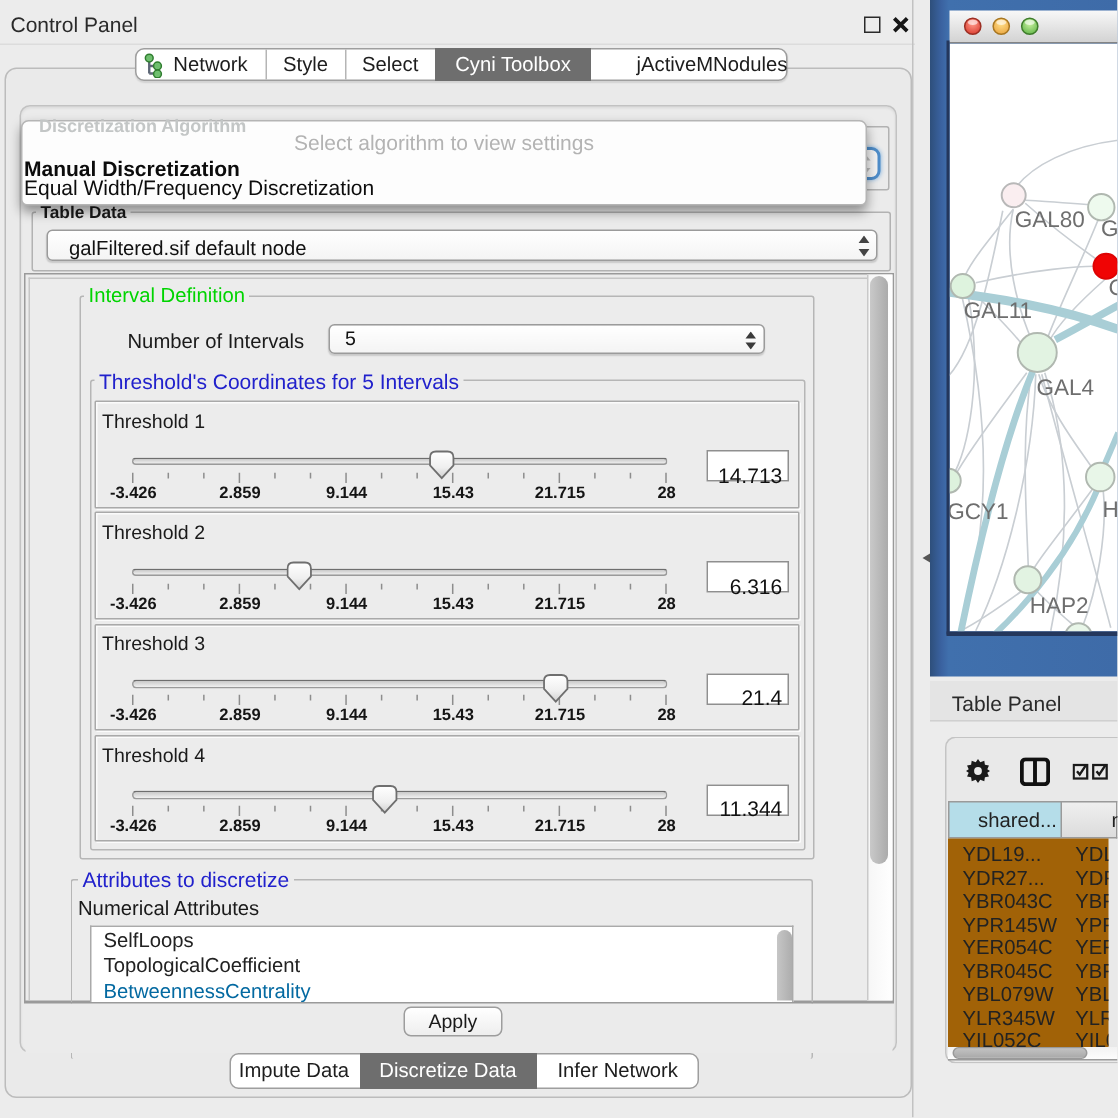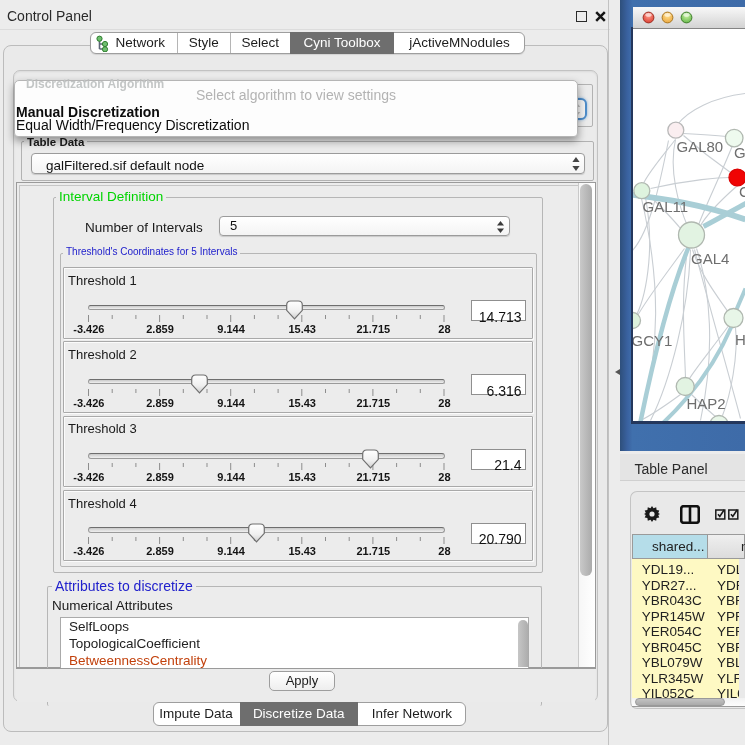--- a/index.html
+++ b/index.html
@@ -20,21 +20,21 @@
     <path d="M2.2 2.2 L10.8 10.8 M10.8 2.2 L2.2 10.8" stroke="#161616" stroke-width="2.5" stroke-linecap="butt"></path>
   </svg>
 <div class="abs" style="left:0px;top:29px;width:610px;height:1px;background:#dcdcdc"></div>
 <div class="abs" style="left:2.7px;top:45.4px;width:605.6px;height:686.4px;background:#eaeaea;border:1px solid #bcbcbc;border-radius:8px"></div>
 <div class="abs" style="left:12.6px;top:69.6px;width:585.7px;height:632px;background:#ebebeb;border:1px solid #c2c2c2;border-radius:7px;box-shadow:inset 0 1px 2px rgba(0,0,0,0.08)"></div>
 <div class="abs" style="left:89.5px;top:32px;width:435.4px;height:21.6px;background:#fff;border:1px solid #9e9e9e;border-radius:6px;box-shadow:0 1px 1px rgba(0,0,0,0.1)"></div>
 <div style="left:89.5px;top:32px;width:87.69999999999999px;height:21.6px;line-height:21.6px;text-align:center;font-size:13.5px;position:absolute;color:#1d1d1d;"><span style="margin-left:14px">Network</span></div>
 <div style="left:177.2px;top:32px;width:53.10000000000002px;height:14px;line-height:21.6px;text-align:center;font-size:13.5px;position:absolute;color:#1d1d1d;">Style</div>
 <div style="left:230.3px;top:32px;width:59.69999999999999px;height:21.6px;line-height:21.6px;text-align:center;font-size:13.5px;position:absolute;color:#1d1d1d;">Select</div>
 <div style="left:290px;top:32px;width:104px;height:21.6px;line-height:21.6px;text-align:center;font-size:13.5px;position:absolute;background:#6e6e6e;color:#fff;">Cyni Toolbox</div>
-<div style="left:394px;top:32px;width:130.89999999999998px;height:21.6px;line-height:21.6px;text-align:center;font-size:13.5px;position:absolute;color:#1d1d1d;">jActiveMNodules</div>
+<div style="left:394px;top:32px;width:130.89999999999998px;height:21.6px;line-height:21.6px;text-align:right;font-size:13.5px;position:absolute;color:#1d1d1d;">jActiveMNodules</div>
 <div class="abs" style="left:177px;top:33px;width:1px;height:19.6px;background:#b5b5b5"></div>
 <div class="abs" style="left:230px;top:33px;width:1px;height:19.6px;background:#b5b5b5"></div>
 <svg class="abs" style="left:96px;top:34.5px" width="13" height="17">
 <path d="M3.5 5.5 V14 M3.5 9 H8.5 M3.5 14 H8.5" stroke="#5c6676" stroke-width="1.6" fill="none"></path>
 <circle cx="3.5" cy="3.7" r="2.6" fill="#6fbf6f" stroke="#2f7d2f" stroke-width="1"></circle>
 <circle cx="9" cy="9" r="2.6" fill="#6fbf6f" stroke="#2f7d2f" stroke-width="1"></circle>
 <circle cx="9" cy="14.3" r="2.6" fill="#6fbf6f" stroke="#2f7d2f" stroke-width="1"></circle>
 </svg>
 <div class="gbox" style="left:21px;top:83.5px;width:572px;height:43px"></div>
 <div class="abs" style="left:558px;top:97.8px;width:29px;height:22px;background:#f2f2f2;border:2.6px solid #4e8cc8;border-radius:6px;box-shadow:0 0 3px #85b3dd"></div>
@@ -58,21 +58,21 @@
 <div class="gbox" style="left:52.5px;top:196.5px;width:490px;height:376px;border-color:#b6b6b6"></div>
 <div class="gtitle" style="left:56px;top:189px;font-size:13.5px;color:#00d400;background:#ececec">Interval Definition</div>
 <div class="btxt" style="left:85px;top:220px;font-size:13.5px">Number of Intervals</div>
 <div class="combo" style="left:218.5px;top:216px;width:291px;height:20.3px"></div>
 <div class="abs" style="left:230px;top:218px;font-size:13px;color:#111">5</div>
 <svg class="abs" style="left:496.3px;top:220.5px" width="9" height="12">
     <path d="M4.5 0 L8 4.6 H1 Z" fill="#3a3a3a"></path>
     <path d="M4.5 12 L8 7.4 H1 Z" fill="#3a3a3a"></path>
   </svg>
 <div class="gbox" style="left:60px;top:253px;width:477px;height:314px;border-color:#b6b6b6"></div>
-<div class="gtitle" style="left:63px;top:245.5px;font-size:10px;color:#2121cc;background:#ececec">Threshold's Coordinates for 5 Intervals</div>
+<div class="gtitle" style="left:63px;top:245.5px;font-size:14px;color:#2121cc;background:#ececec">Threshold's Coordinates for 5 Intervals</div>
 <div class="tbox" style="top:267.0px;height:71.5px"></div>
 <div class="btxt" style="left:68px;top:272.8px;font-size:13px">Threshold 1</div>
 <div class="groove" style="top:304.5px"></div>
 <svg style="position:absolute;left:88.4px;top:314.5px" width="358" height="8">
     <line x1="0.5" y1="0" x2="0.5" y2="7" stroke="#8d8d8d" stroke-width="1"></line>
     <line x1="24.2" y1="0" x2="24.2" y2="4" stroke="#8d8d8d" stroke-width="1"></line>
     <line x1="47.9" y1="0" x2="47.9" y2="4" stroke="#8d8d8d" stroke-width="1"></line>
     <line x1="71.6" y1="0" x2="71.6" y2="7" stroke="#8d8d8d" stroke-width="1"></line>
     <line x1="95.3" y1="0" x2="95.3" y2="4" stroke="#8d8d8d" stroke-width="1"></line>
     <line x1="119.0" y1="0" x2="119.0" y2="4" stroke="#8d8d8d" stroke-width="1"></line>
@@ -210,28 +210,28 @@
 <svg style="position:absolute;left:248.2px;top:523.0px" width="18" height="20">
     <defs>
       <linearGradient id="th256" x1="0" y1="0" x2="0" y2="1">
         <stop offset="0" stop-color="#ffffff"></stop>
         <stop offset="0.6" stop-color="#efefef"></stop>
         <stop offset="1" stop-color="#d0d0d0"></stop>
       </linearGradient>
     </defs>
     <path d="M0.7 5 Q0.7 1 4.7 1 L12.3 1 Q16.3 1 16.3 5 L16.3 10.3 L8.5 18.8 L0.7 10.3 Z" fill="url(#th256)" stroke="#6f6f6f" stroke-width="1.2"></path>
   </svg>
-<div class="vbox" style="top:522.9px">20.790</div>
+<div class="vbox" style="top:522.9px">11.344</div>
 <div class="gbox" style="left:47px;top:586px;width:495px;height:120px;border-color:#b6b6b6;border-bottom:none"></div>
 <div class="gtitle" style="left:52px;top:578px;font-size:14px;color:#2121cc;background:#ececec">Attributes to discretize</div>
 <div class="btxt" style="left:52px;top:597.5px;font-size:13.5px">Numerical Attributes</div>
 <div class="abs" style="left:59.5px;top:616.5px;width:469px;height:51px;background:#fff;border:1px solid #aaa;border-bottom:none"></div>
 <div class="abs" style="left:69px;top:618.5px;font-size:13.5px;color:#222">SelfLoops</div>
 <div class="abs" style="left:69px;top:635.5px;font-size:13.5px;color:#222">TopologicalCoefficient</div>
-<div class="abs" style="left:69px;top:652.5px;font-size:13.5px;color:#c2410c">BetweennessCentrality</div>
+<div class="abs" style="left:69px;top:652.5px;font-size:13.5px;color:#0369a1">BetweennessCentrality</div>
 <div class="abs" style="left:518px;top:620px;width:10px;height:47px;background:linear-gradient(90deg,#c6c6c6,#adadad);border-radius:5px 5px 0 0"></div>
 <div class="abs" style="left:16.5px;top:668.5px;width:578px;height:33px;background:#ebebeb"></div>
 <div class="abs" style="left:15.5px;top:667.5px;width:580px;height:1px;background:#9a9a9a"></div>
 <div class="abs" style="left:268.6px;top:671.4px;width:66.6px;height:19.4px;background:linear-gradient(#ffffff,#eeeeee);border:1px solid #9d9d9d;border-radius:5px;text-align:center;line-height:18px;font-size:13px;color:#1a1a1a">Apply</div>
 <div class="abs" style="left:152.5px;top:702px;width:313.7px;height:23.5px;background:#fff;border:1px solid #9e9e9e;border-radius:6px"></div>
 <div style="left:152.5px;top:702px;width:87.0px;height:24px;line-height:23.5px;text-align:center;font-size:13.5px;position:absolute;color:#1d1d1d;">Impute Data</div>
 <div style="left:239.5px;top:702px;width:118.30000000000001px;height:23.5px;line-height:23.5px;text-align:center;font-size:13.5px;position:absolute;background:#6e6e6e;color:#fff;">Discretize Data</div>
 <div style="left:357.8px;top:702px;width:108px;height:23.5px;line-height:23.5px;text-align:center;font-size:13.5px;position:absolute;color:#1d1d1d;">Infer Network</div>
 <div class="abs" style="left:14px;top:80px;width:564px;height:56.5px;background:#fdfdfd;border:1px solid #b5b5b5;border-radius:5px 5px 4px 4px;box-shadow:0 4px 8px rgba(0,0,0,0.4)"></div>
 <div class="abs" style="left:26px;top:77px;font-size:12px;font-weight:bold;color:#c3c6c6">Discretization Algorithm</div>
@@ -345,21 +345,21 @@
 <svg class="abs" style="left:714.5px;top:508px" width="11" height="12" viewBox="0 0 11 12">
     <rect x="0.8" y="2" width="9" height="9" fill="none" stroke="#1a1a1a" stroke-width="1.5"></rect>
     <path d="M3 6.2 L4.8 8.4 L9.2 1.8" fill="none" stroke="#1a1a1a" stroke-width="1.6"></path>
   </svg>
 <svg class="abs" style="left:728.3px;top:508px" width="11" height="12" viewBox="0 0 11 12">
     <rect x="0.8" y="2" width="9" height="9" fill="none" stroke="#1a1a1a" stroke-width="1.5"></rect>
     <path d="M3 6.2 L4.8 8.4 L9.2 1.8" fill="none" stroke="#1a1a1a" stroke-width="1.6"></path>
   </svg>
 <div class="abs" style="left:631.7px;top:533.5px;width:76.3px;height:25.4px;background:#b5dde9;border:1px solid #9a9a9a;text-align:center;text-indent:17px;font-size:13.5px;color:#222;line-height:24px">shared...</div>
 <div class="abs" style="left:708px;top:533.5px;width:37px;height:25.4px;background:linear-gradient(#efefef,#dcdcdc);border:1px solid #9a9a9a;border-left:none;font-size:13.5px;color:#222;line-height:24px"><span style="margin-left:33px">n</span></div>
-<div class="abs" style="left:631.7px;top:558.9px;width:107px;height:138.9px;background:#fef9c3;overflow:hidden">
+<div class="abs" style="left:631.7px;top:558.9px;width:107px;height:138.9px;background:#a16207;overflow:hidden">
 <div style="position:absolute;left:10px;top:3.2px;font-size:13.5px;color:#222">YDL19...</div>
 <div style="position:absolute;left:85.2px;top:3.2px;font-size:13.5px;color:#222">YDL1</div>
 <div style="position:absolute;left:10px;top:18.69px;font-size:13.5px;color:#222">YDR27...</div>
 <div style="position:absolute;left:85.2px;top:18.69px;font-size:13.5px;color:#222">YDR2</div>
 <div style="position:absolute;left:10px;top:34.18px;font-size:13.5px;color:#222">YBR043C</div>
 <div style="position:absolute;left:85.2px;top:34.18px;font-size:13.5px;color:#222">YBR0</div>
 <div style="position:absolute;left:10px;top:49.67px;font-size:13.5px;color:#222">YPR145W</div>
 <div style="position:absolute;left:85.2px;top:49.67px;font-size:13.5px;color:#222">YPR1</div>
 <div style="position:absolute;left:10px;top:65.16px;font-size:13.5px;color:#222">YER054C</div>
 <div style="position:absolute;left:85.2px;top:65.16px;font-size:13.5px;color:#222">YER0</div>

